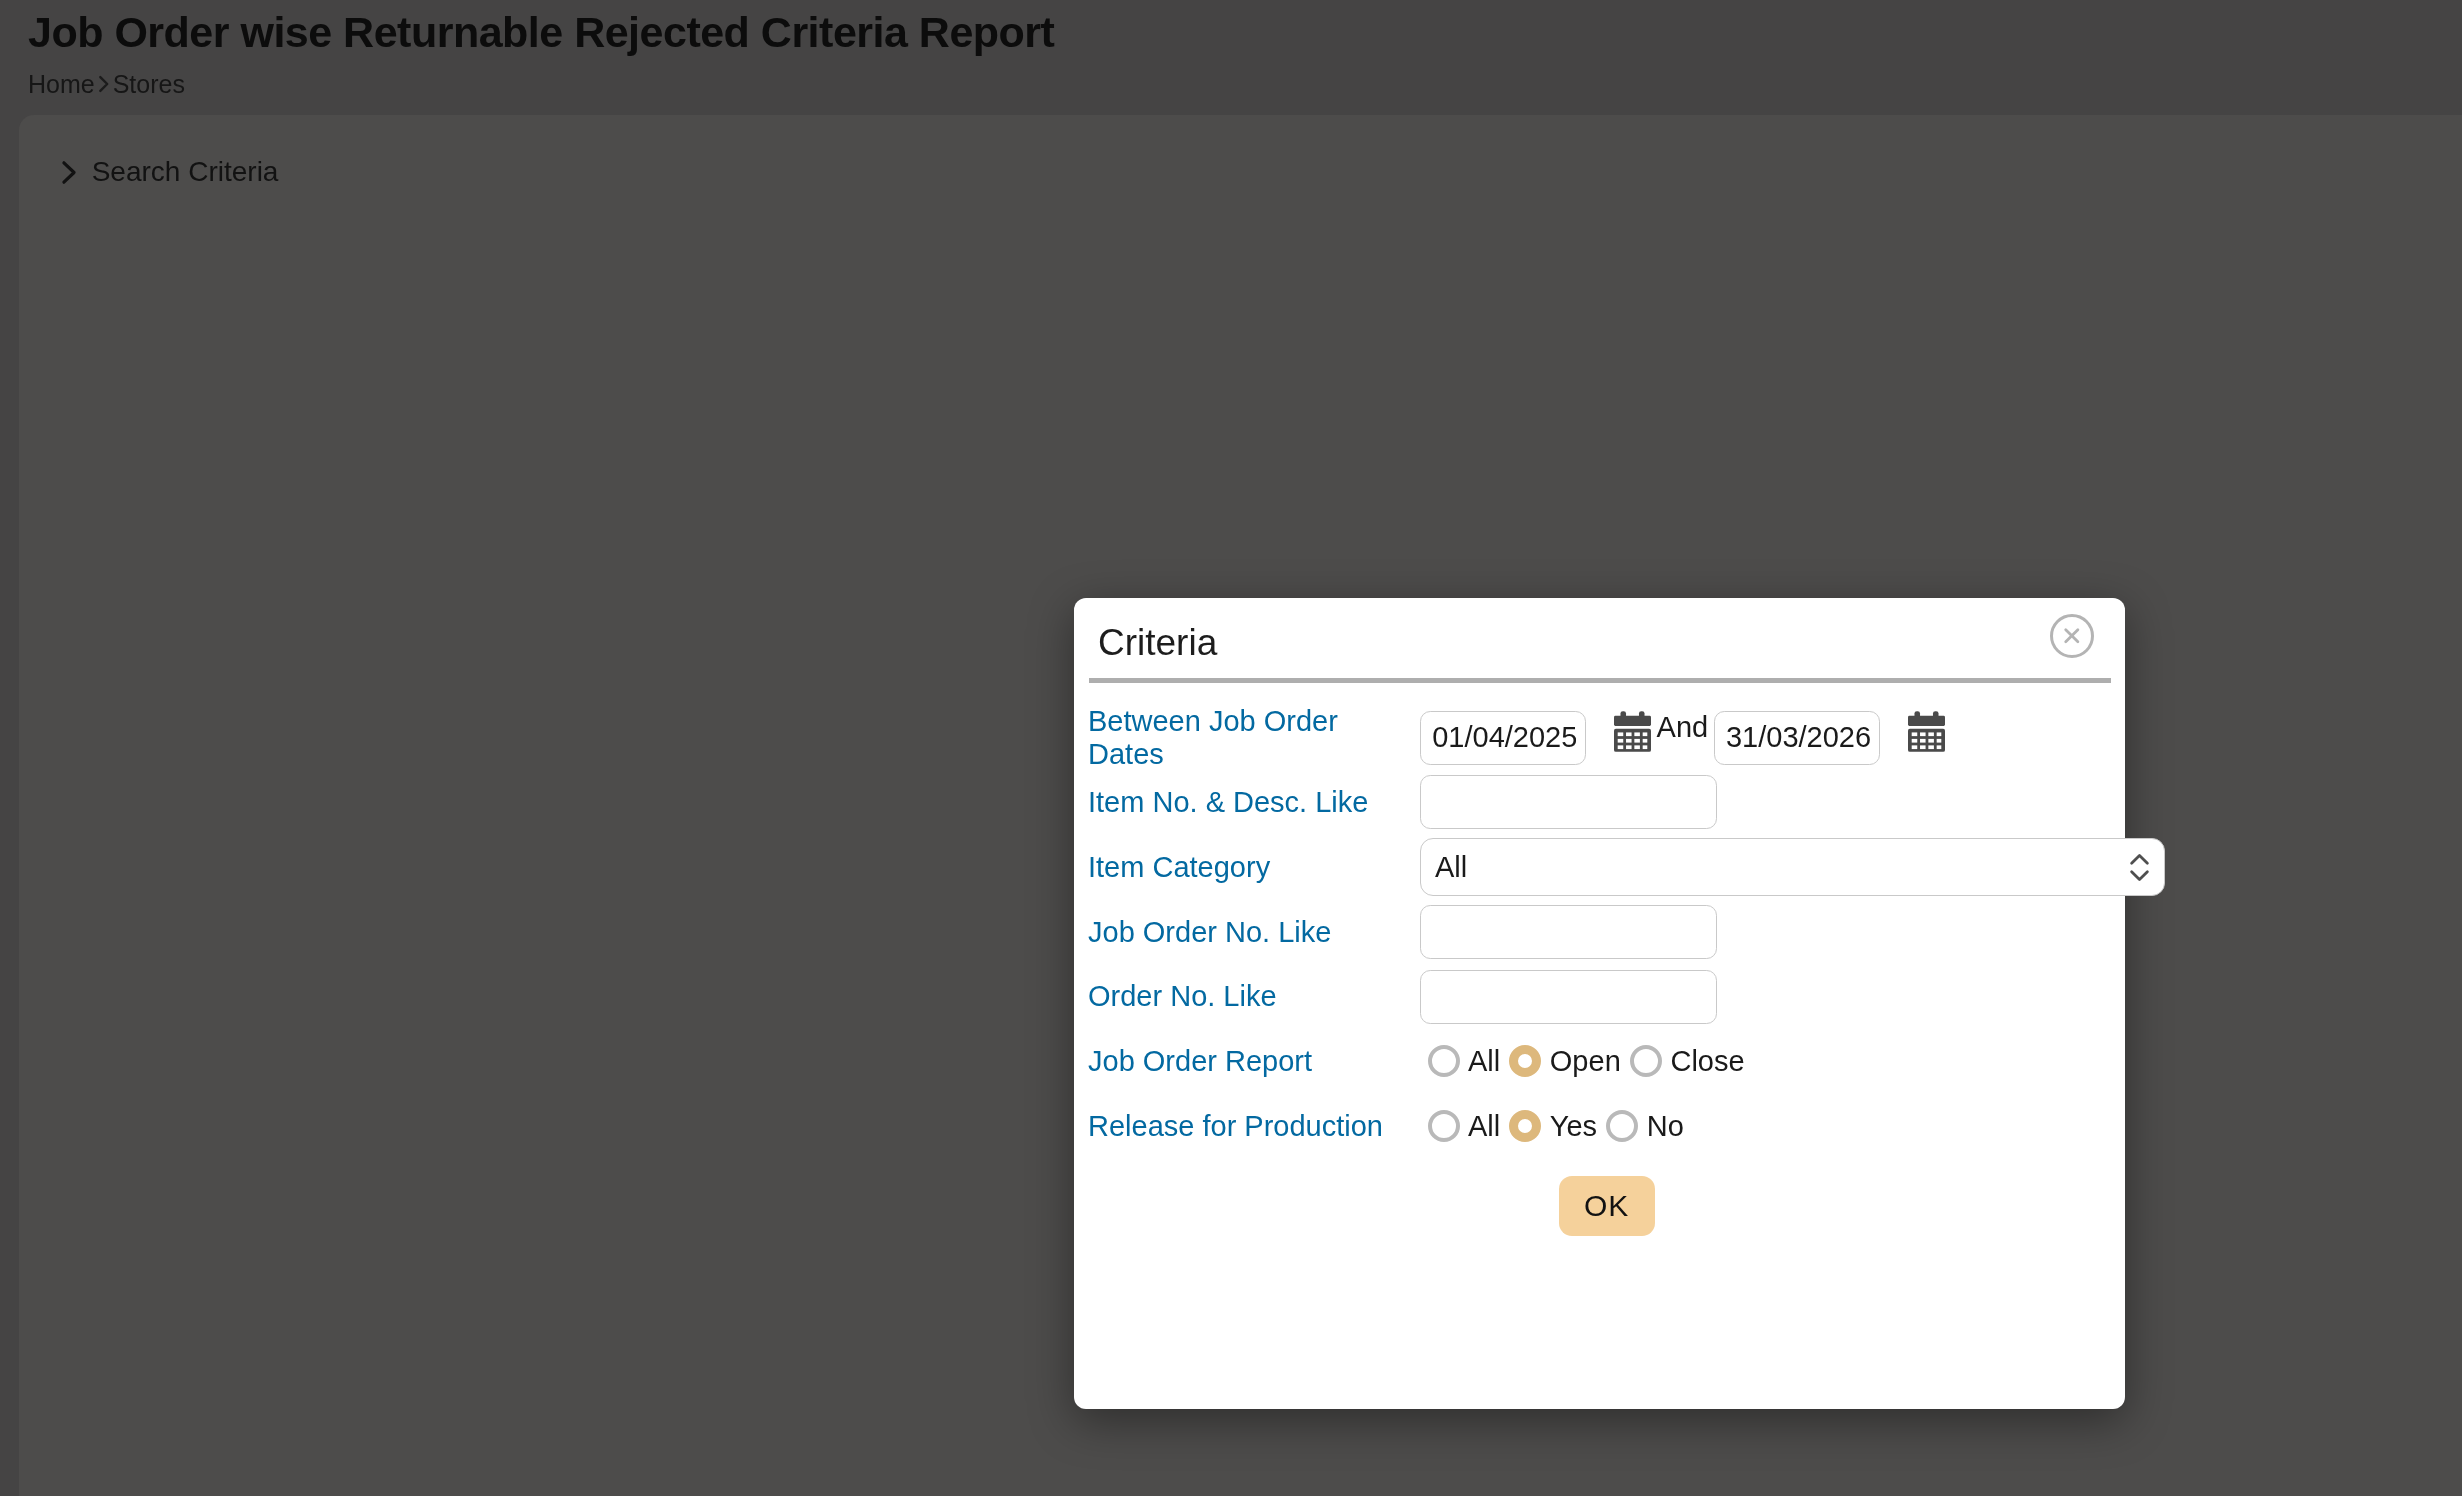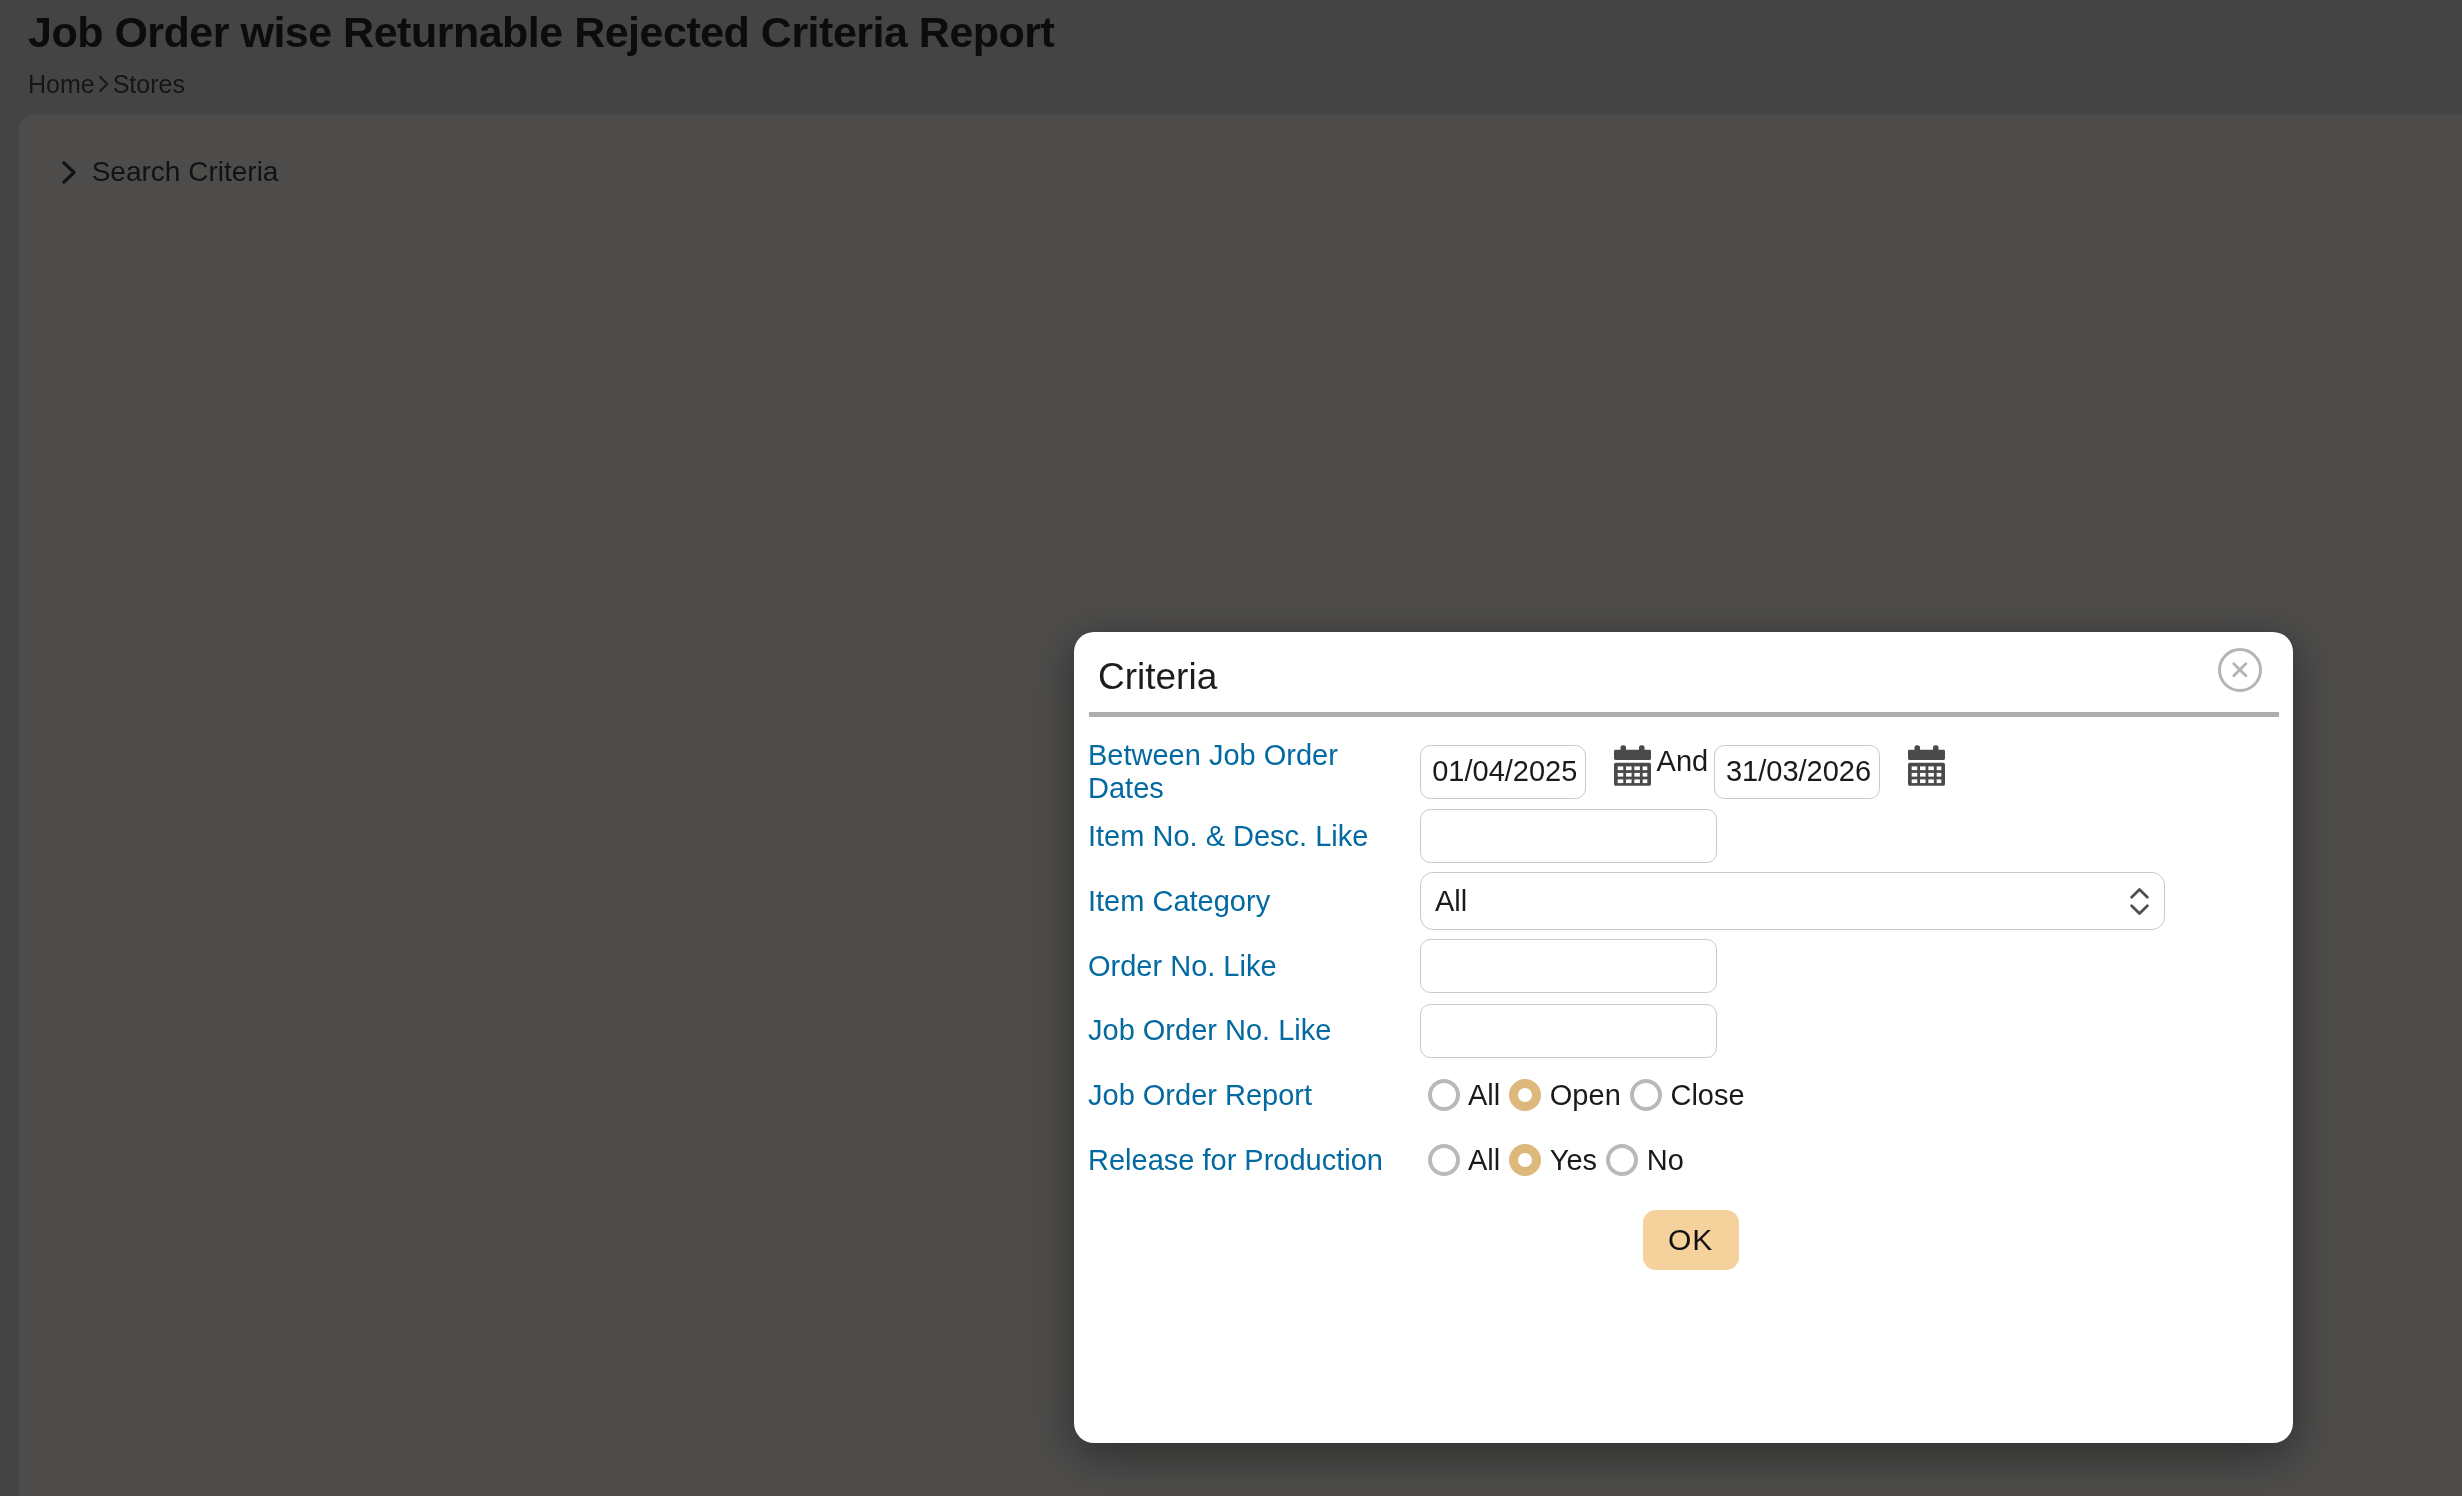--- a/index.html
+++ b/index.html
@@ -25,23 +25,23 @@
     border-top-left-radius:15px;
   }
   .search-criteria-row {
     display:flex; align-items:center; gap:15px;
     padding:41px 0 0 42px; cursor:pointer; width:392px;
   }
   .search-criteria-label { font-size:28px; color:#121212; }
 
   
   .modal {
-    position:absolute; left:1074px; top:632px; width:1219px; height:811px;
+    position:absolute; left:1074px; top:598px; width:1051px; height:811px;
     background: var(--modal-bg, #ffffff);
-    border-radius:20px;
+    border-radius:12px;
     box-shadow: 0 11.2px 45px rgba(0,0,0,0.40);
   }
   .modal-header { position:relative; padding:24px 28px 0 24px; }
   .modal-title { font-size:37px; color:#1d1d1d; }
   .modal-close {
     position:absolute; right:31px; top:16px; width:44px; height:44px;
     border:3.7px solid var(--muted-gray,#b4b4b4); border-radius:50%;
     display:flex; align-items:center; justify-content:center;
     background:#fff; cursor:pointer;
   }
@@ -203,28 +203,28 @@
             <svg width="25" height="33" viewBox="0 0 27 35">
               <polyline points="5,13 13.5,4.5 22,13" fill="none" stroke="#4f4f4f" stroke-width="3" stroke-linecap="round" stroke-linejoin="round"></polyline>
               <polyline points="5,22 13.5,30.5 22,22" fill="none" stroke="#4f4f4f" stroke-width="3" stroke-linecap="round" stroke-linejoin="round"></polyline>
             </svg>
           </span>
         </div>
       </div>
     </div>
 
     <div class="form-row">
+      <div class="form-label">Job Order No. Like</div>
+      <div class="control">
+        <input class="text-input short-input" type="text" value="" style="">
+      </div>
+    </div>
+
+    <div class="form-row">
       <div class="form-label">Order No. Like</div>
-      <div class="control">
-        <input class="text-input short-input" type="text" value="" style="">
-      </div>
-    </div>
-
-    <div class="form-row">
-      <div class="form-label">Job Order No. Like</div>
       <div class="control">
         <input class="text-input short-input" type="text" value="" style="">
       </div>
     </div>
 
     <div class="form-row">
       <div class="form-label">Job Order Report</div>
       <div class="control radio-group">
         <span class="radio"></span>
         <span class="radio-label">All</span>

